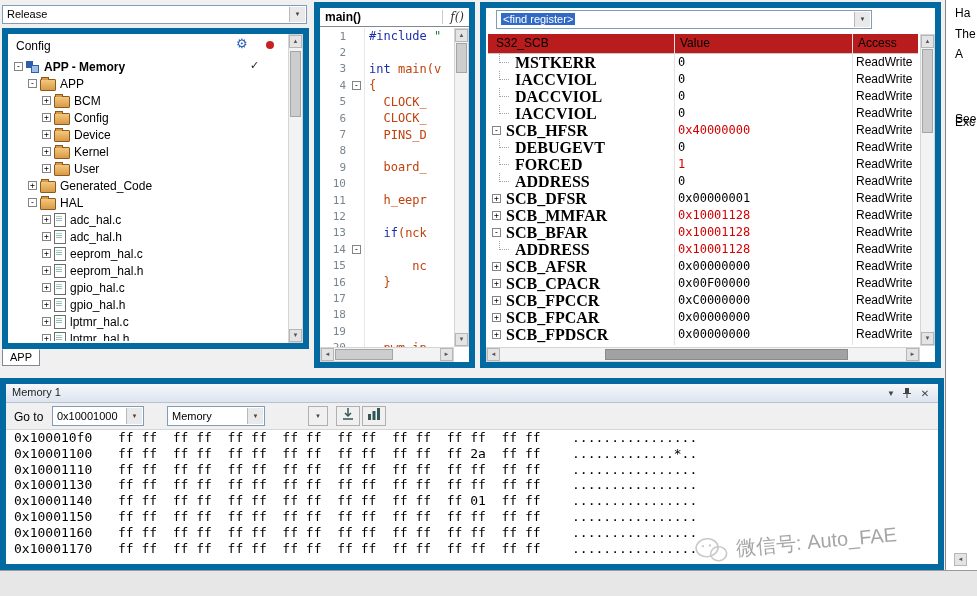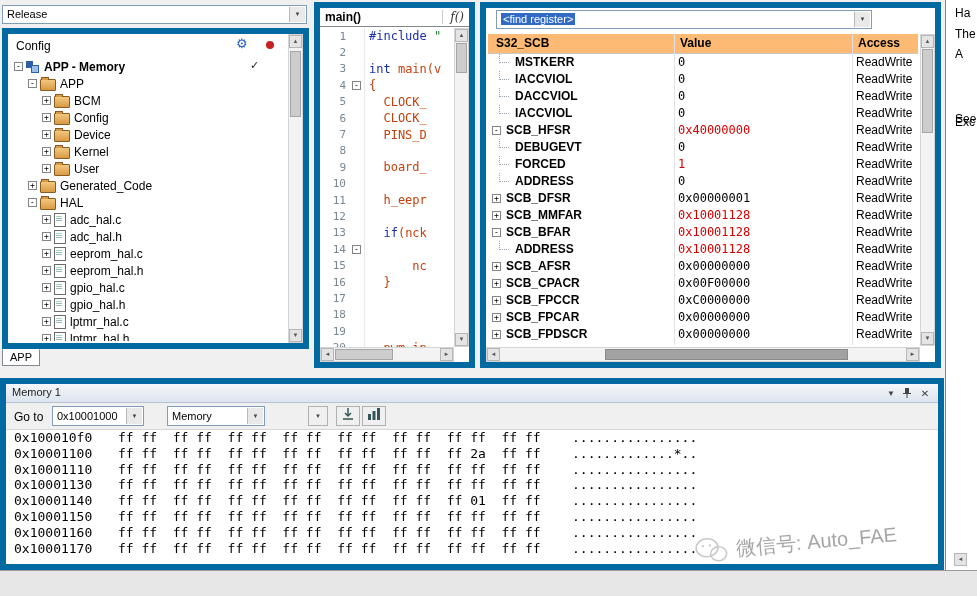--- a/index.html
+++ b/index.html
@@ -57,29 +57,29 @@
   .foldcol{width:13px;flex:none;border-right:1px solid #e8e8e8;height:100%;position:relative;}
   .fbox{position:absolute;left:1px;top:4px;width:9px;height:9px;box-sizing:border-box;
         border:1px solid #848484;background:#fff;font:8px/7px "DejaVu Sans Mono",monospace;
         text-align:center;}
   .codetext{padding-left:4px;}
   .tok-pp{color:#1b2fa8;}
   .tok-kw{color:#1b2fa8;}
   .tok-str{color:#1e7d32;}
   .tok-plain{color:#c2410c;}
   
-  #reg-header{position:absolute;left:2px;top:26px;right:17px;height:19px;background:#fdba74;
-              border-bottom:1px solid #c9c9c9;font-weight:bold;}
+  #reg-header{position:absolute;left:2px;top:26px;right:17px;height:19px;background:#b91c1c;
+              border-bottom:1px solid #c9c9c9;}
   #reg-header .col{position:absolute;top:2px;font-size:12px;color:#000;}
   .col-sep{position:absolute;width:1px;background:#e2e2e2;top:26px;height:311px;}
   #reg-rows{position:absolute;left:2px;top:46px;right:17px;height:290px;overflow:hidden;}
   .reg-row{position:relative;height:17px;line-height:17px;white-space:nowrap;}
   .reg-row .rtgl{position:absolute;left:4px;top:4px;width:9px;height:9px;box-sizing:border-box;
         border:1px solid #848484;background:#fff;font:8px/7px "DejaVu Sans Mono",monospace;text-align:center;}
-  .rname{position:absolute;left:18px;font-family:Liberation Sans, sans-serif;font-weight:bold;font-size:12px;}
+  .rname{position:absolute;left:18px;font-family:Liberation Serif, serif;font-weight:bold;font-size:16px;}
   .reg-row.child .rname{left:27px;}
   .reg-row.child::before{content:"";position:absolute;left:11px;top:0;height:9px;border-left:1px dotted #9aa4ae;}
   .reg-row.child::after{content:"";position:absolute;left:11px;top:8px;width:10px;border-top:1px dotted #9aa4ae;}
   .rval{position:absolute;left:190px;font-family:"DejaVu Sans Mono",monospace;font-size:12px;}
   .rval.changed{color:#d40000;}
   .racc{position:absolute;left:368px;font-size:12px;}
   
   #right-pane{position:absolute;left:945px;top:0;width:32px;height:570px;background:#fff;
               border-left:1px solid #828790;overflow:hidden;}
   .rp-line{position:absolute;left:9px;font-size:12px;white-space:nowrap;}

